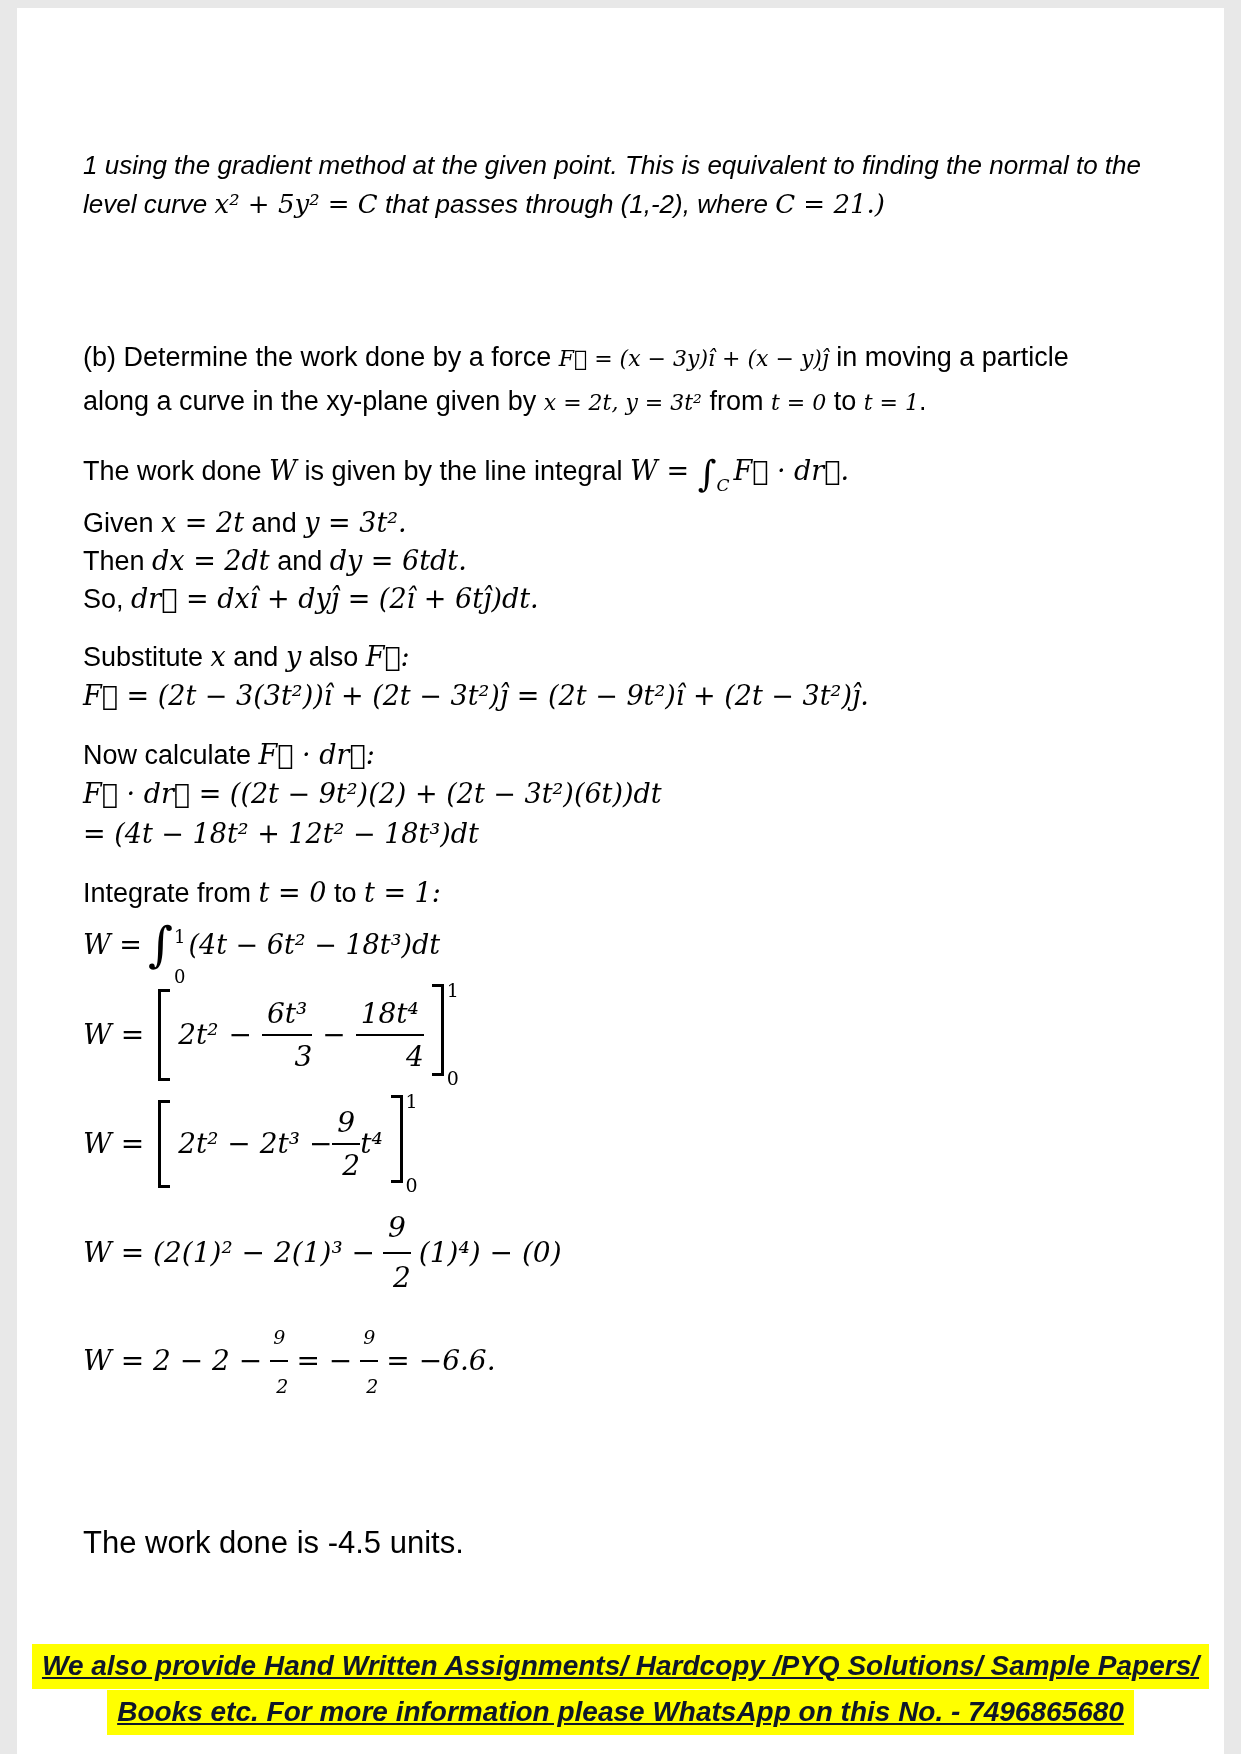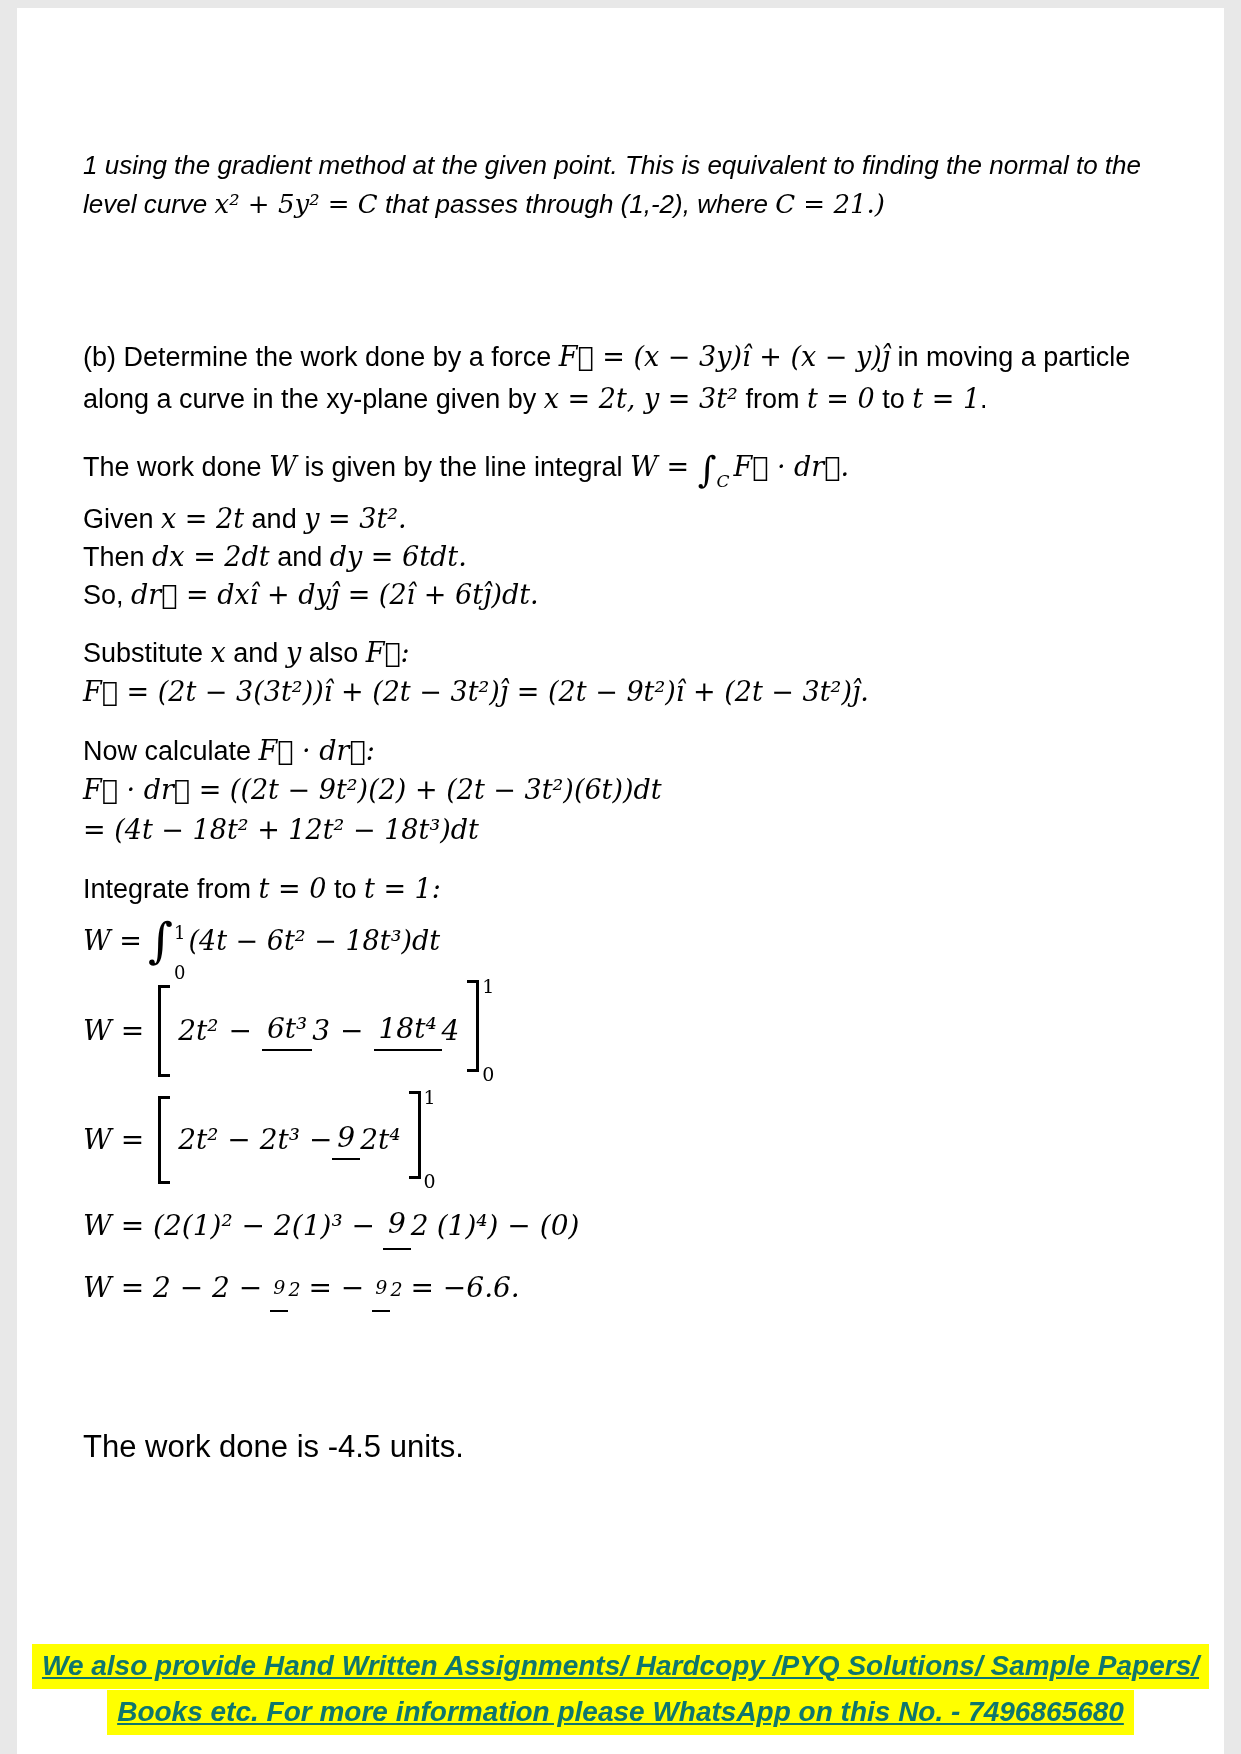--- a/index.html
+++ b/index.html
@@ -16,21 +16,21 @@
 
   
   .t  { font-family:"Liberation Sans", sans-serif; }
   .m  { font-family:"DejaVu Serif", serif; font-style:italic; }
 
   .intro { font-size:26px; font-style:italic; line-height:39px; }
   .intro .m { font-size:26px; }
 
   .heading { margin-top:112px; font-size:27px; line-height:42px; }
   .heading .t { font-weight:400; }
-  .heading .m { font-size:27px; }
+  .heading .m { font-size:22px; }
 
   .para { font-size:27px; line-height:37px; }
   .p-work { margin-top:28px; }
   .p-sub  { margin-top:20px; }
   .p-calc { margin-top:20px; }
   .p-int  { margin-top:20px; }
   .mline  { font-family:"DejaVu Serif", serif; font-style:italic; font-size:27px; line-height:40px; }
 
   
   .int-mid  { font-family:"DejaVu Serif", serif; font-style:normal; font-size:36px; vertical-align:-6px; line-height:0; }
@@ -40,21 +40,21 @@
   .w-int-line { margin-top:4px; height:58px; display:flex; align-items:center; }
   .int-big  { font-family:"DejaVu Serif", serif; font-style:normal; font-size:48px; line-height:0.9; margin:0 1px 0 6px; }
   .int-lims { display:inline-flex; flex-direction:column; justify-content:space-between; height:56px; font-family:"DejaVu Serif", serif; font-style:normal; font-size:18px; margin-right:3px; }
   .int-lims .il-sup { align-self:flex-start; }
   .int-lims .il-sub { align-self:flex-start; }
 
   
   .deq { display:flex; align-items:center; font-family:"DejaVu Serif", serif; font-style:italic; font-size:28px; margin:10px 0; }
   .deq .lhs { margin-right:14px; }
   .deq .gap { margin:0 10px; }
-  .frac { display:inline-flex; flex-direction:row; align-items:flex-start; font-family:"DejaVu Serif", serif; }
+  .frac { display:inline-flex; flex-direction:column; align-items:flex-end; font-family:"DejaVu Serif", serif; }
   .frac .num { border-bottom:2.5px solid #000; padding:0 5px 2px 5px; }
   .frac .den { padding-top:2px; }
   .frac.small { font-size:19px; margin:0 8px; transform:translateY(1px); }
   .frac.small .num { border-bottom:2px solid #000; padding:0 3px 1px 3px; }
 
   .bk { display:inline-block; width:12px; height:88px; border-top:3px solid #000; border-bottom:3px solid #000; box-sizing:border-box; }
   .bk.l { border-left:3px solid #000; margin-right:8px; }
   .bk.r { border-right:3px solid #000; margin-left:8px; }
   .bk.h76 { height:92px; }
   .bk-wrap { position:relative; display:inline-block; }
@@ -64,21 +64,21 @@
 
   .ieq { display:flex; align-items:center; font-family:"DejaVu Serif", serif; font-style:italic; font-size:28px; margin-top:14px; line-height:44px; }
 
   .conclusion { margin-top:118px; font-size:31px; }
 
   
   .footer { position:absolute; left:0; right:0; bottom:26px; text-align:center; line-height:40px; }
   .footer .hl {
     display:inline-block;
     background:#ffff00;
-    color:#0f766e;
+    color:#0f172a;
     font-weight:700; font-style:italic;
     font-size:28px;
     text-decoration:underline;
     padding:2px 10px 3px 10px;
   }
 </style>
 </head>
 <body>
 
 <div class="page">

